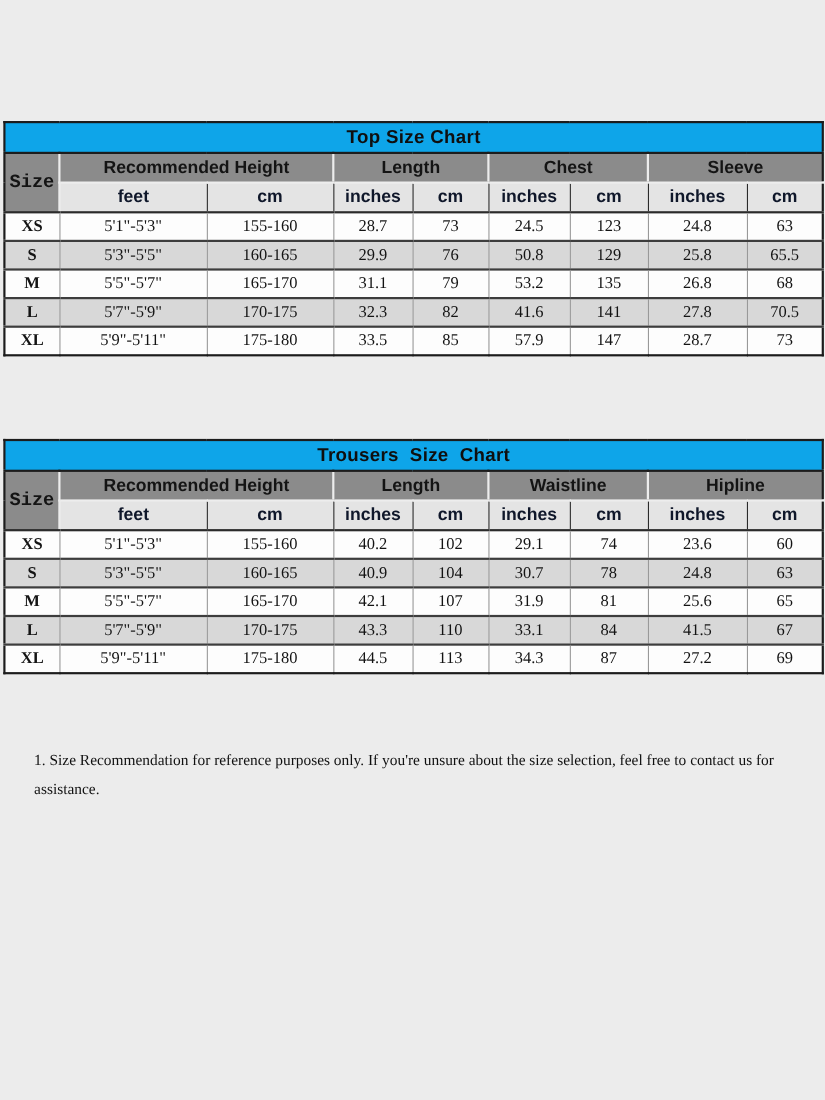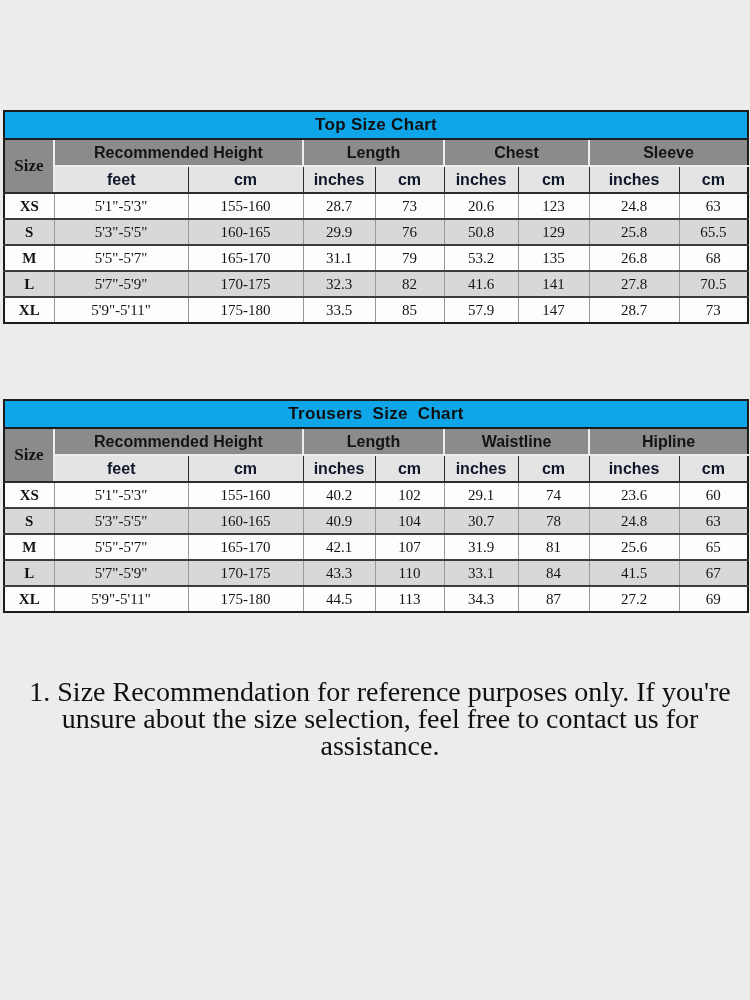--- a/index.html
+++ b/index.html
@@ -45,21 +45,21 @@
     color: #141414;
     height: 23px;
     text-align: center;
     vertical-align: middle;
     border-left: 2px solid #ededed;
     border-bottom: 2px solid #ededed;
     margin-left: 34px;
   }
   th.corner {
     background: #8b8b8b;
-    font-family: Liberation Serif, serif;
+    font-family: Liberation Mono, monospace;
     font-weight: bold;
     font-size: 17px;
     color: #141414;
     text-align: center;
     vertical-align: middle;
     border-right: 2px solid #ededed;
     border-bottom: 2px solid #2b2b2b;
   }
   tr.sub-row th {
     background: #e4e4e4;
@@ -95,24 +95,23 @@
     left: 15px;
     top: 678px;
     width: 726px;
     color: #101010;
   }
   .note-heading {
     font-size: 20px;
     margin-bottom: 29px;
   }
   .note p {
-    font-size: 28px;
+    font-size: 14px;
     line-height: 27px;
-    margin: 0 0 28px 4px;
-    text-align: center;
+    margin: 0 0 28px 16px;
   }
 </style>
 </head>
 <body>
 
 <table class="size-table t1">
   <colgroup>
     <col style="width:50px">
       <col style="width:134px">
       <col style="width:115px">
@@ -145,21 +144,21 @@
       <th>cm</th>
     </tr>
   </thead>
   <tbody>
       <tr>
         <td class="size-col">XS</td>
         <td>5'1"-5'3"</td>
         <td>155-160</td>
         <td>28.7</td>
         <td>73</td>
-        <td>20.6</td>
+        <td>24.5</td>
         <td>123</td>
         <td>24.8</td>
         <td>63</td>
       </tr>
       <tr>
         <td class="size-col">S</td>
         <td>5'3"-5'5"</td>
         <td>160-165</td>
         <td>29.9</td>
         <td>76</td>

